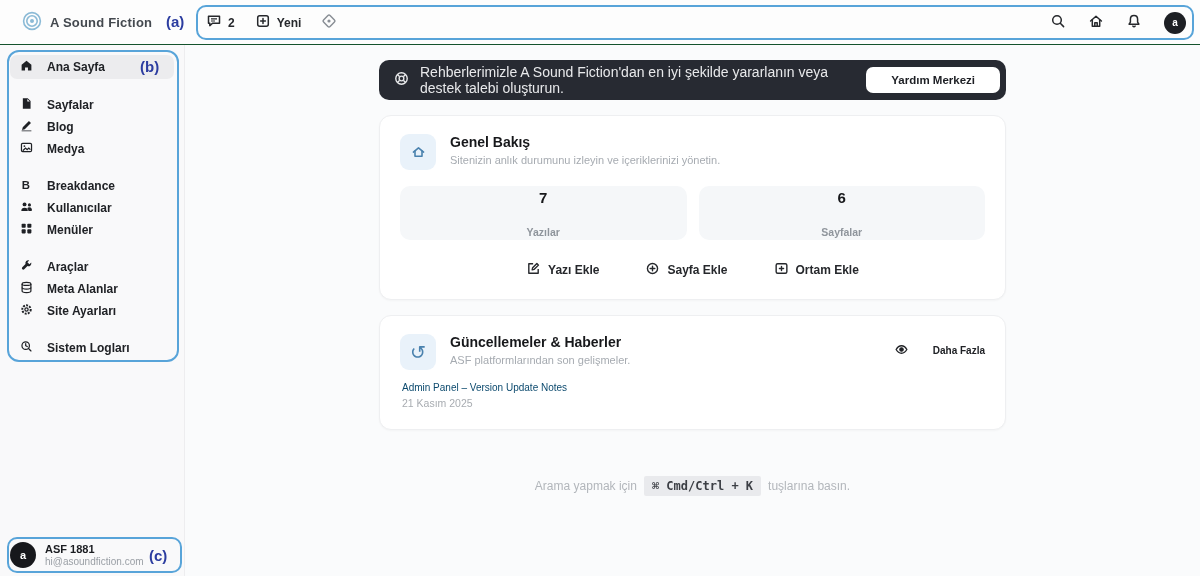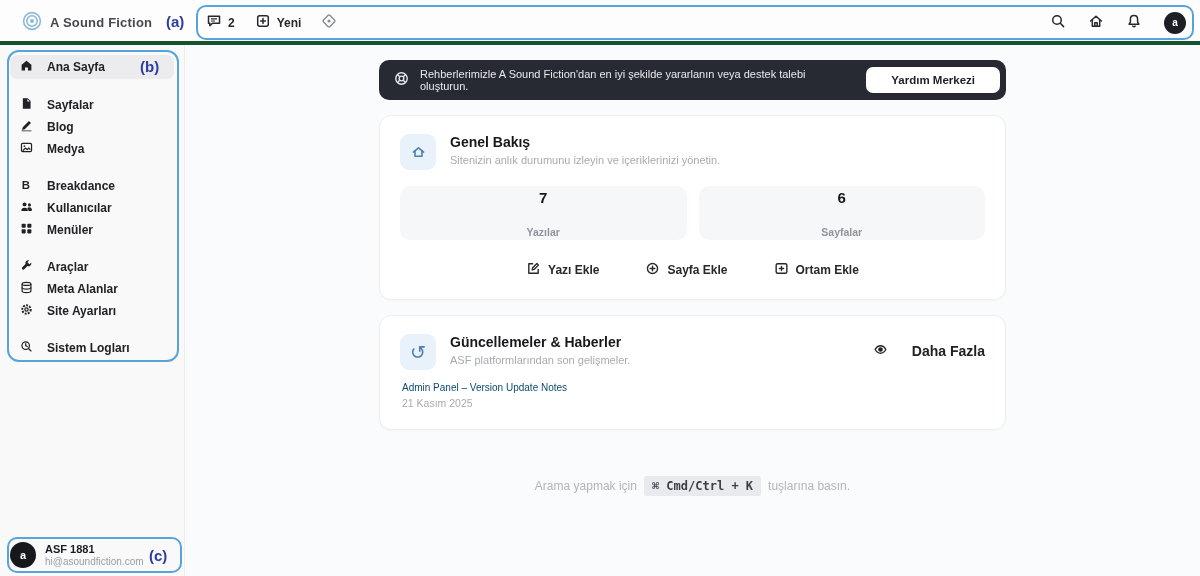--- a/index.html
+++ b/index.html
@@ -2,21 +2,21 @@
 <html><head>
 <meta charset="utf-8">
 <style>
   * { margin:0; padding:0; box-sizing:border-box; }
   html,body { width:1200px; height:576px; overflow:hidden; }
   body { font-family:"Liberation Sans", sans-serif; background:#f6f7f8; color:#1d1f23; }
   .canvas { position:relative; width:1200px; height:576px; background:#fafbfb; }
 
   
   .topbar { position:absolute; left:0; top:0; width:1200px; height:45px;
-            background:#fdfdfd; border-bottom:4px solid #14532d; z-index:2; }
+            background:#fdfdfd; border-bottom:1px solid #14532d; z-index:2; }
   .brand { position:absolute; left:22px; top:0; height:45px; display:flex; align-items:center; gap:8px; }
   .brand-name { font-size:13px; font-weight:600; color:#44494f; letter-spacing:.2px; }
   .tools-left { position:absolute; left:206px; top:0; height:45px; display:flex; align-items:center; gap:20px; }
   .tool { display:flex; align-items:center; gap:6px; cursor:pointer; color:#26282c; }
   .tool-label { font-size:12px; font-weight:700; color:#26282c; }
   .tools-right { position:absolute; right:14px; top:0; height:45px; display:flex; align-items:center; gap:22px; }
   .avatar-sm { width:22px; height:22px; border-radius:50%; background:#1d1f24; color:#fff;
                display:flex; align-items:center; justify-content:center; font-size:10px; font-weight:700; }
 
   
@@ -34,33 +34,33 @@
                display:flex; align-items:center; justify-content:center; font-size:11px; font-weight:700; }
   .user-name { font-size:11px; font-weight:700; color:#1b1d21; }
   .user-email { font-size:10px; color:#9a9fa5; margin-top:1px; }
 
   
   .main { position:absolute; left:185px; top:45px; width:1015px; height:531px; background:#fafbfc; }
   .content { width:627px; margin:15px auto 0 auto; }
 
   .banner { height:40px; background:#272a32; border-radius:10px; display:flex; align-items:center;
             padding:0 6px 0 14px; gap:10px; }
-  .banner-text { flex:1; font-size:11px; color:#e8e9eb; }
+  .banner-text { flex:1; font-size:14px; color:#e8e9eb; }
   .banner-btn { background:#ffffff; color:#1d1f24; border:none; border-radius:7px; font-size:11.5px;
                 font-weight:700; padding:7px 25px; cursor:pointer; font-family:"Liberation Sans",sans-serif; }
 
   .card { background:#ffffff; border:1px solid #eeeff1; border-radius:12px; padding:18px 20px 20px 20px;
           margin-top:15px; box-shadow:0 1px 2px rgba(20,20,30,.03); }
   .card-head { display:flex; align-items:flex-start; gap:14px; }
   .icon-tile { width:36px; height:36px; border-radius:9px; background:#e9f2fa; color:#4a82ae;
                display:flex; align-items:center; justify-content:center; flex:0 0 auto; }
   .card-title { font-size:14px; font-weight:700; color:#17181b; }
   .card-sub { font-size:11px; color:#a6abb1; margin-top:4px; }
   .head-spacer { flex:1; }
-  .more-link { display:flex; align-items:center; gap:24px; font-size:14px; font-weight:700;
+  .more-link { display:flex; align-items:center; gap:24px; font-size:10px; font-weight:700;
                color:#202226; cursor:pointer; margin-top:8px; }
 
   .stats-row { display:flex; gap:12px; margin-top:16px; }
   .stat-box { flex:1; height:54px; background:#f5f7f9; border-radius:10px; display:flex;
               flex-direction:column; align-items:center; justify-content:center; }
   .stat-value { font-size:15px; font-weight:700; color:#17181b; }
   .stat-label { font-size:10.5px; color:#8f959c; margin-top:20px;font-weight:bold; }
 
   .actions-row { display:flex; justify-content:center; gap:46px; margin-top:21px; }
   .action { display:flex; align-items:center; gap:7px; font-size:12px; font-weight:600;

